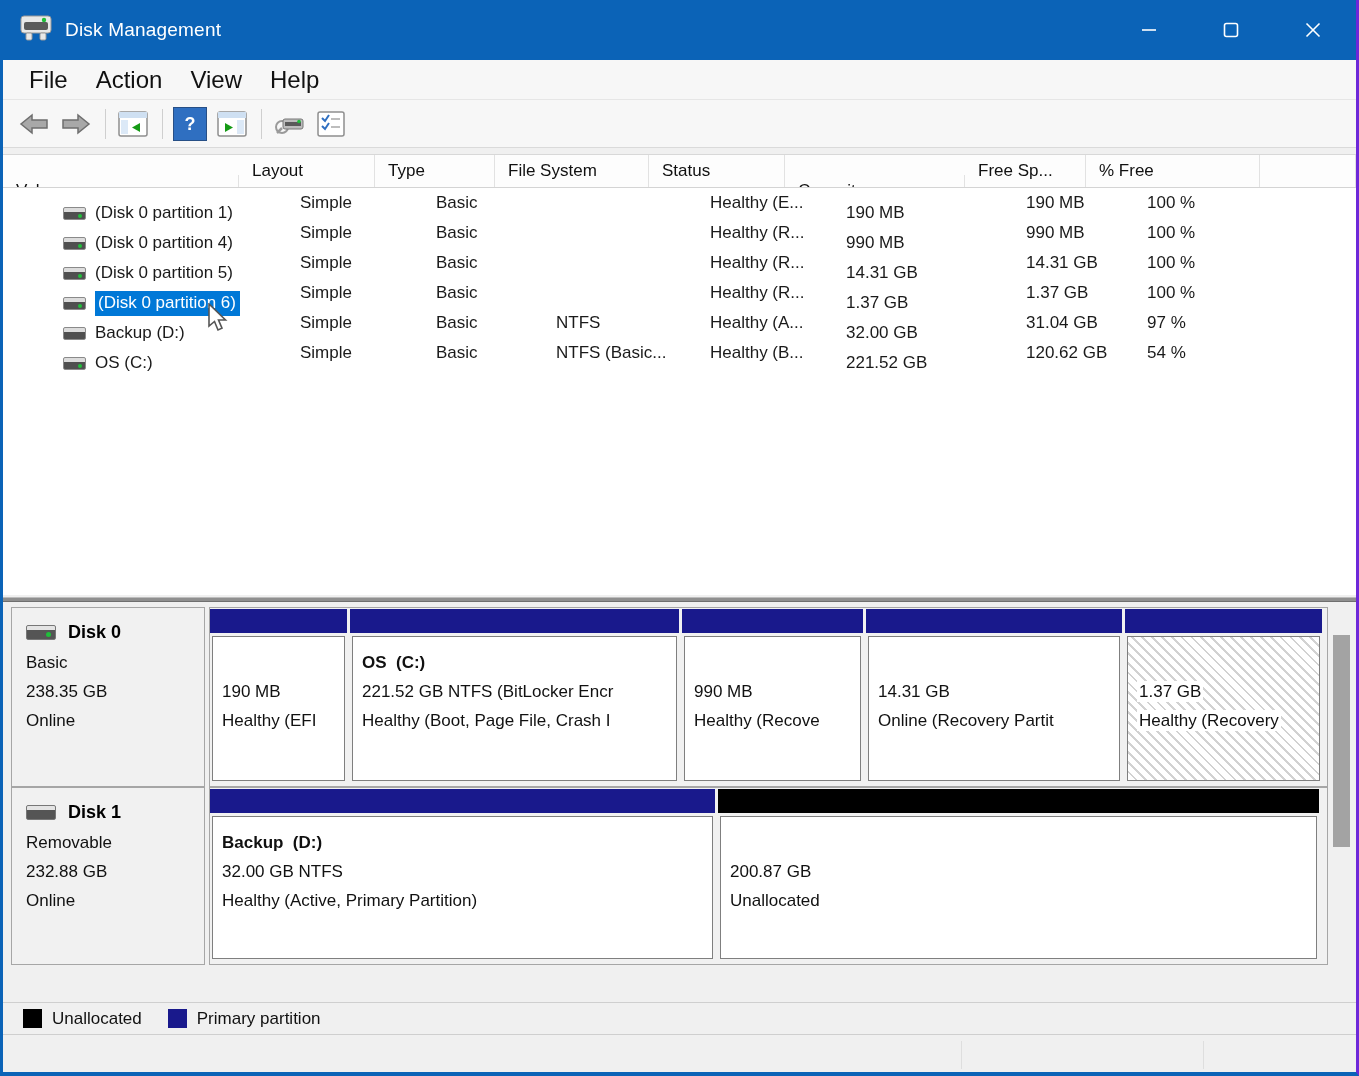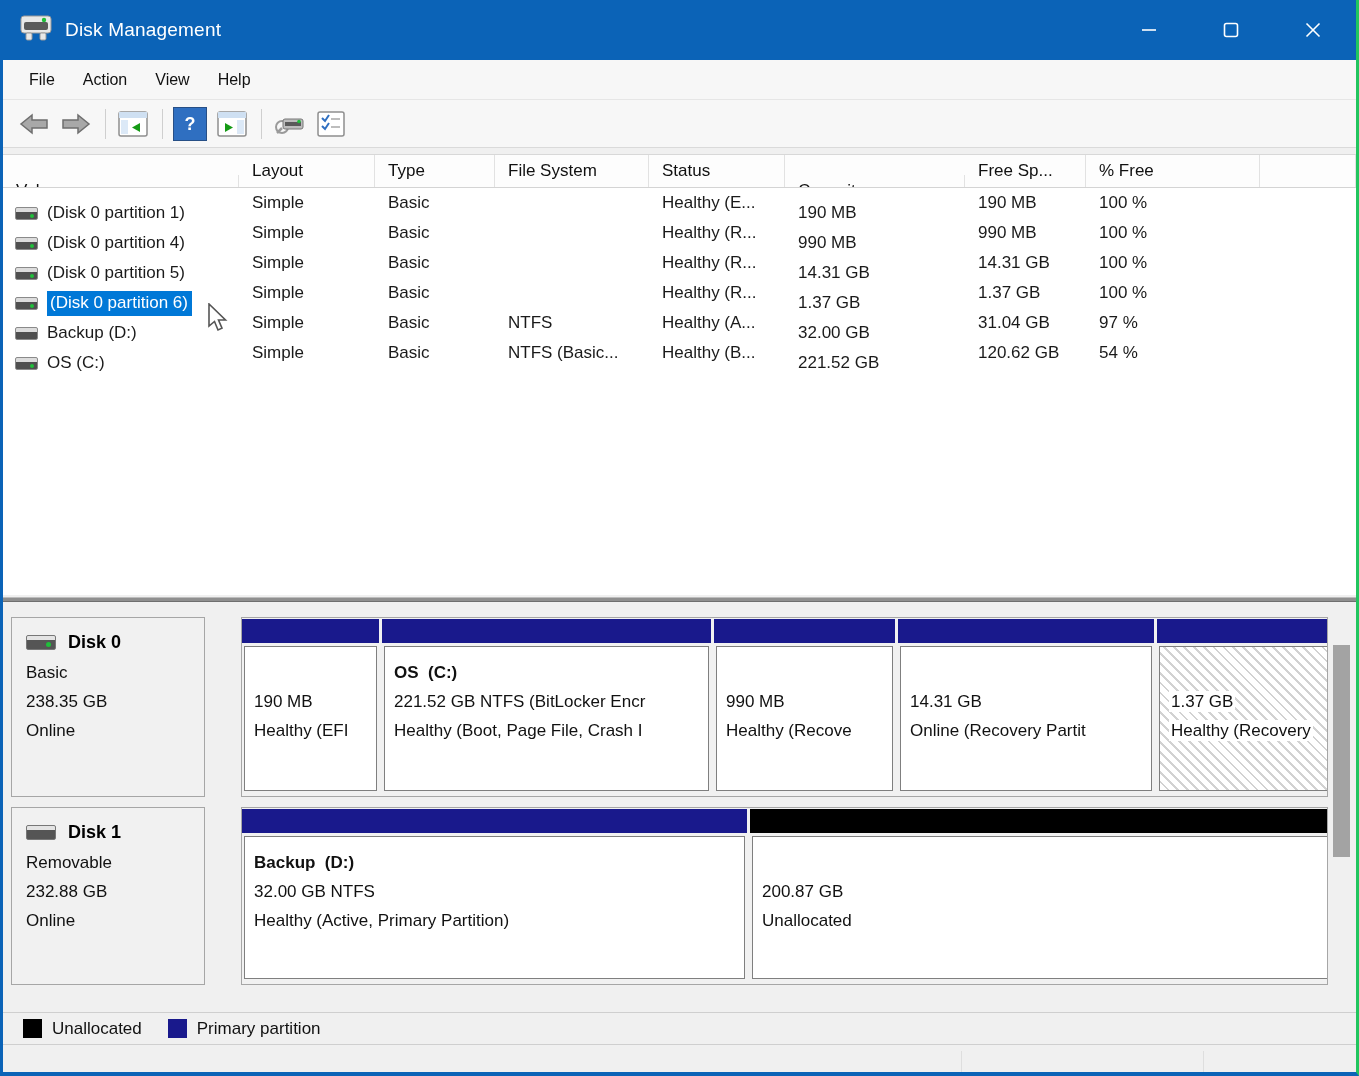--- a/index.html
+++ b/index.html
@@ -1,54 +1,54 @@
 <!DOCTYPE html>
 <html><head>
 <meta charset="utf-8">
 <style>
   * { margin:0; padding:0; box-sizing:border-box; }
   html,body { background:#2a2a2a; }
   .window {
     position:relative; width:1359px; height:1076px; overflow:hidden;
     background:#f0f0f0; font-family:"Liberation Sans", sans-serif; color:#1a1a1a;
-    border-left:3px solid #0b63b7; border-right:3px solid #22c55e; border-bottom:4px solid #0b63b7;
+    border-left:3px solid #0b63b7; border-right:3px solid #6d28d9; border-bottom:4px solid #0b63b7;
   }
   
   .titlebar { height:60px; background:#0b63b7; display:flex; align-items:center; padding-left:16px; color:#fff; }
   .title-text { font-size:19px; margin-left:12px; letter-spacing:.2px; }
   .tb-spacer { flex:1; }
   .ctrl { width:50px; height:60px; display:flex; align-items:center; justify-content:center; margin-right:32px; cursor:default; }
   .ctrl:last-child { margin-right:18px; }
   
   .menubar { height:40px; background:#f7f7f7; display:flex; align-items:center; padding-left:12px; border-bottom:1px solid #e6e6e6; }
-  .menu-item { font-size:16px; padding:0 14px; height:34px; line-height:34px; color:#111; }
+  .menu-item { font-size:24px; padding:0 14px; height:34px; line-height:34px; color:#111; }
   
   .toolbar { height:48px; background:#f7f7f7; display:flex; align-items:center; padding-left:14px; border-bottom:1px solid #dadada; }
   .tool { width:34px; height:34px; display:flex; align-items:center; justify-content:center; margin-right:8px; }
   .tool-div { width:1px; height:30px; background:#cfcfcf; margin:0 10px 0 4px; }
   .help-active { background:#2f6fc1; border:1px solid #274f86; }
   
   .listpane { height:441px; margin-top:6px; background:#ffffff; border-top:1px solid #d8d8d8; }
   .lheader { display:flex; height:33px; background:#fdfdfd; border-bottom:1px solid #d4d4d4; font-size:17px; }
   .hcell { line-height:32px; padding-left:13px; border-right:1px solid #e2e2e2; white-space:nowrap; overflow:hidden; color:#111; }
   .c-vol{width:236px;margin-top:20px;} .c-layout{width:136px;} .c-type{width:120px;} .c-fs{width:154px;}
   .c-status{width:136px;} .c-cap{width:180px;margin-top:20px;} .c-free{width:121px;} .c-pct{width:174px;} .c-fill{flex:1;}
-  .lrow { display:flex; height:30px; align-items:center; font-size:17px; }
+  .lrow { display:flex; height:30px; align-items:center; font-size:17px;justify-content:center; }
   .cell { padding-left:13px; white-space:nowrap; overflow:hidden; }
   .volcell { display:flex; align-items:center; padding-left:12px; }
   .vol-ico { width:23px; height:13px; flex:0 0 auto; margin-right:9px; border-radius:2px;
              background:linear-gradient(#dcdcdc 0 4px, #4f4f4f 4px 100%); position:relative; border:1px solid #8a8a8a; }
   .vol-ico.dot::after { content:""; position:absolute; right:3px; top:6px; width:4px; height:4px; border-radius:50%; background:#1fbf3a; }
   .sel-text { background:#0078d7; color:#fff; padding:2px 4px 3px 3px; }
   
   .splitter { height:10px; background:#f0f0f0; }
   .splitter .bar { height:5px; margin-top:2px; background:#8f8f8f; border-top:1px solid #bdbdbd; border-bottom:1px solid #6f6f6f; }
   
   .graphpane { position:relative; height:395px; background:#f0f0f0; padding:0 28px 0 8px; }
-  .disk-row { display:flex; margin-top:10px;gap:32px; }
+  .disk-row { display:flex; margin-top:0; }
   .disk-row.first { height:180px; } .disk-row.second { height:178px; }
   .disk-label { width:194px; flex:0 0 auto; border:1px solid #a6a6a6; background:#f1f1f1; padding:8px 0 0 14px; margin-right:4px; }
   .dl-head { display:flex; align-items:center; font-weight:bold; font-size:18px; height:32px; color:#000; }
   .drive-ico { width:30px; height:15px; margin-right:12px; border-radius:2px; border:1px solid #777;
                background:linear-gradient(#e4e4e4 0 4px, #555 4px 100%); position:relative; }
   .drive-ico.dot::after { content:""; position:absolute; right:4px; top:6px; width:5px; height:5px; border-radius:50%; background:#1fbf3a; }
   .dl-line { font-size:17px; line-height:29px; color:#111; }
   .graph-box { flex:1; border:1px solid #a6a6a6; background:#f1f1f1; display:flex; overflow:hidden; }
   .part { display:flex; flex-direction:column; margin-right:3px; flex:0 0 auto; }
   .part:last-child { margin-right:0; }

